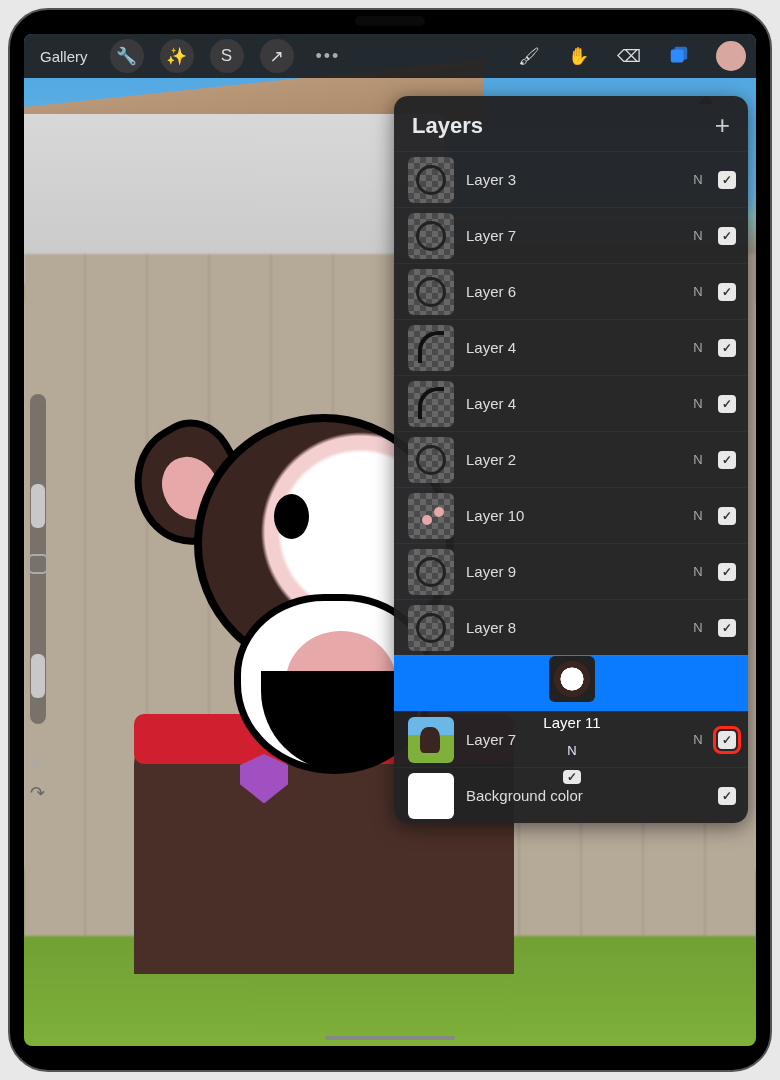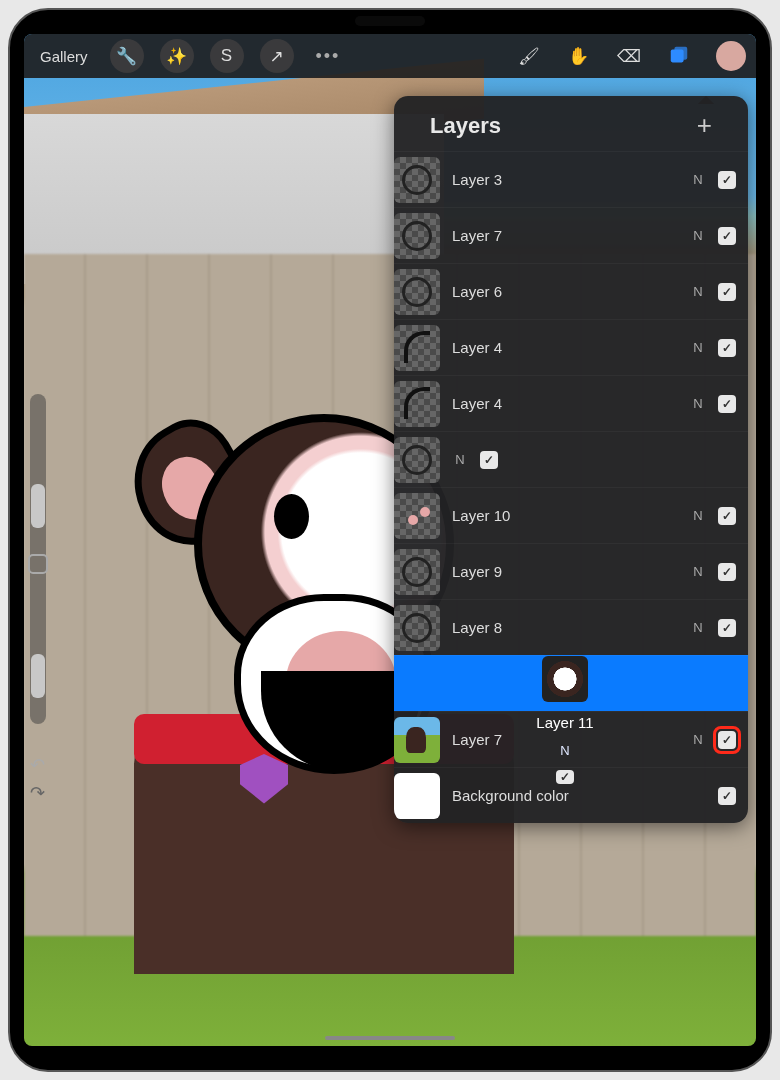--- a/index.html
+++ b/index.html
@@ -106,26 +106,26 @@
     color:#e8e8e8;
     box-shadow: 0 4px 20px rgba(0,0,0,0.5);
     overflow:hidden;
   }
   .layers-panel::before {
     content:''; position:absolute; top:-8px; right:34px;
     border:8px solid transparent; border-bottom-color: rgba(34,34,36,0.96);
   }
   .panel-header {
     display:flex; align-items:center; justify-content:space-between;
-    padding:14px 36px 10px; font-size:22px; font-weight:600;
+    padding:14px 18px 10px; font-size:22px; font-weight:600;
   }
   .plus { font-size:26px; font-weight:300; color:#ccc;}
   .layer-row {
     display:flex; align-items:center; height:56px;
-    padding:0 12px 0 0; gap:12px;
+    padding:0 12px 0 14px; gap:12px;
     border-top:1px solid rgba(255,255,255,0.04);
   }
   .layer-row.selected { background:#0a7bff;flex-direction:column; }
   .thumbox {
     width:46px; height:46px; border-radius:6px;
     background:#555; flex-shrink:0;
     display:flex; align-items:center; justify-content:center;
     font-size:22px; color:#222;
     background-size:cover; background-position:center;
     position:relative; overflow:hidden;
@@ -243,20 +243,21 @@
         <div class="visbox"></div>
       </div>
       <div class="layer-row">
         <div class="thumbox checker t-curve"></div>
         <div class="layer-name">Layer 4</div>
         <div class="blend">N</div>
         <div class="visbox"></div>
       </div>
       <div class="layer-row">
         <div class="thumbox checker t-dark"></div>
+        <div class="layer-name">Layer 2</div>
         <div class="blend">N</div>
         <div class="visbox"></div>
       </div>
       <div class="layer-row">
         <div class="thumbox checker t-pink"></div>
         <div class="layer-name">Layer 10</div>
         <div class="blend">N</div>
         <div class="visbox"></div>
       </div>
       <div class="layer-row">

